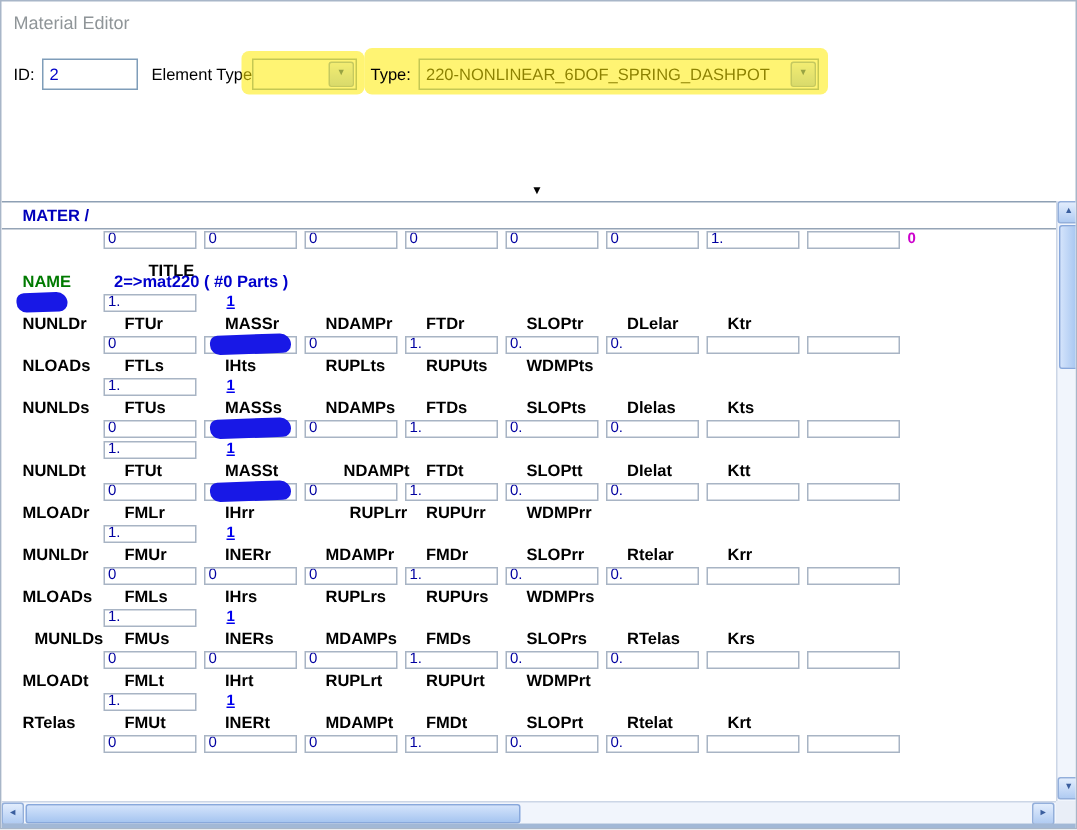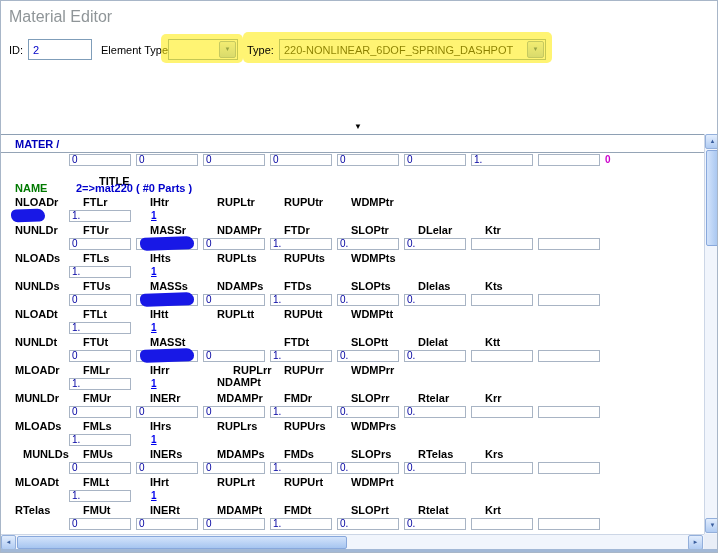--- a/index.html
+++ b/index.html
@@ -1,18 +1,18 @@
 <!DOCTYPE html>
 <html><head>
 <meta charset="utf-8">
 <style>
   *{margin:0;padding:0;box-sizing:border-box;}
   html,body{width:718px;height:553px;background:#fff;font-family:"Liberation Sans",sans-serif;}
   #win{position:relative;width:718px;height:553px;background:#fff;border:1px solid #a8b6c8;overflow:hidden;}
-  .title{position:absolute;left:8px;top:7px;font-size:16px;color:#8f9598;}
+  .title{position:absolute;left:8px;top:7px;font-size:12px;color:#8f9598;}
   .lbl{position:absolute;font-size:11px;color:#000;white-space:nowrap;}
   #id-label{left:8px;top:43px;}
   #id-input{position:absolute;left:27px;top:38px;width:64px;height:21px;border:1px solid #7f9db9;font-size:11px;color:#0000c8;padding-left:4px;font-family:"Liberation Sans",sans-serif;}
   #et-label{left:100px;top:43px;}
   #type-label{left:246px;top:43px;z-index:6;}
   .combo{position:absolute;height:21px;background:#fff;border:1px solid #7f9db9;}
   #et-combo{left:167px;top:38px;width:70px;}
   #type-combo{left:278px;top:38px;width:267px;}
   .cval{position:absolute;left:4px;top:4px;font-size:11px;color:#000;white-space:nowrap;}
   .cbtn{position:absolute;right:1px;top:1px;width:17px;height:17px;background:linear-gradient(#e3eefc,#abc7ef);border:1px solid #7fa0d4;border-radius:2px;font-size:6px;color:#1c4c96;text-align:center;line-height:15px;}
@@ -85,28 +85,20 @@
           <div class="magenta" style="left: 604px;">0</div>
         </div>
         <div class="trow">
           <div class="flabel" style="left: 98px; margin-top: 7px;">TITLE</div>
         </div>
         <div class="trow">
           <div class="flabel green" style="left: 14px;">NAME</div>
           <div class="flabel bluename" style="left: 75px;">2=&gt;mat220 ( #0 Parts )</div>
         </div>
         <div class="trow">
-          <div class="flabel" style="left: 14px;">NLOADr</div>
-          <div class="flabel" style="left: 82px;">FTLr</div>
-          <div class="flabel" style="left: 149px;">IHtr</div>
-          <div class="flabel" style="left: 216px;">RUPLtr</div>
-          <div class="flabel" style="left: 283px;">RUPUtr</div>
-          <div class="flabel" style="left: 350px;">WDMPtr</div>
-        </div>
-        <div class="trow">
           <div class="blob" style="left: 10px; width: 34px;"></div>
           <div class="fbox" style="left: 68px; width: 62px;">1.</div>
           <div class="flink" style="left: 150px;">1</div>
         </div>
         <div class="trow">
           <div class="flabel" style="left: 14px;">NUNLDr</div>
           <div class="flabel" style="left: 82px;">FTUr</div>
           <div class="flabel" style="left: 149px;">MASSr</div>
           <div class="flabel" style="left: 216px;">NDAMPr</div>
           <div class="flabel" style="left: 283px;">FTDr</div>
@@ -152,36 +144,28 @@
           <div class="fbox" style="left: 135px; width: 62px;"></div>
           <div class="blob" style="left: 139px; width: 54px;"></div>
           <div class="fbox" style="left: 202px; width: 62px;">0</div>
           <div class="fbox" style="left: 269px; width: 62px;">1.</div>
           <div class="fbox" style="left: 336px; width: 62px;">0.</div>
           <div class="fbox" style="left: 403px; width: 62px;">0.</div>
           <div class="fbox" style="left: 470px; width: 62px;"></div>
           <div class="fbox" style="left: 537px; width: 62px;"></div>
         </div>
         <div class="trow">
-          <div class="flabel" style="left: 14px;">NLOADt</div>
-          <div class="flabel" style="left: 82px;">FTLt</div>
-          <div class="flabel" style="left: 149px;">IHtt</div>
-          <div class="flabel" style="left: 216px;">RUPLtt</div>
-          <div class="flabel" style="left: 283px;">RUPUtt</div>
-          <div class="flabel" style="left: 350px;">WDMPtt</div>
-        </div>
-        <div class="trow">
           <div class="fbox" style="left: 68px; width: 62px;">1.</div>
           <div class="flink" style="left: 150px;">1</div>
         </div>
         <div class="trow">
           <div class="flabel" style="left: 14px;">NUNLDt</div>
           <div class="flabel" style="left: 82px;">FTUt</div>
           <div class="flabel" style="left: 149px;">MASSt</div>
-          <div class="flabel" style="left: 216px; margin-top: 40px;">NDAMPt</div>
+          <div class="flabel" style="left: 228px;">NDAMPt</div>
           <div class="flabel" style="left: 283px;">FTDt</div>
           <div class="flabel" style="left: 350px;">SLOPtt</div>
           <div class="flabel" style="left: 417px;">DIelat</div>
           <div class="flabel" style="left: 484px;">Ktt</div>
         </div>
         <div class="trow">
           <div class="fbox" style="left: 68px; width: 62px;">0</div>
           <div class="fbox" style="left: 135px; width: 62px;"></div>
           <div class="blob" style="left: 139px; width: 54px;"></div>
           <div class="fbox" style="left: 202px; width: 62px;">0</div>

